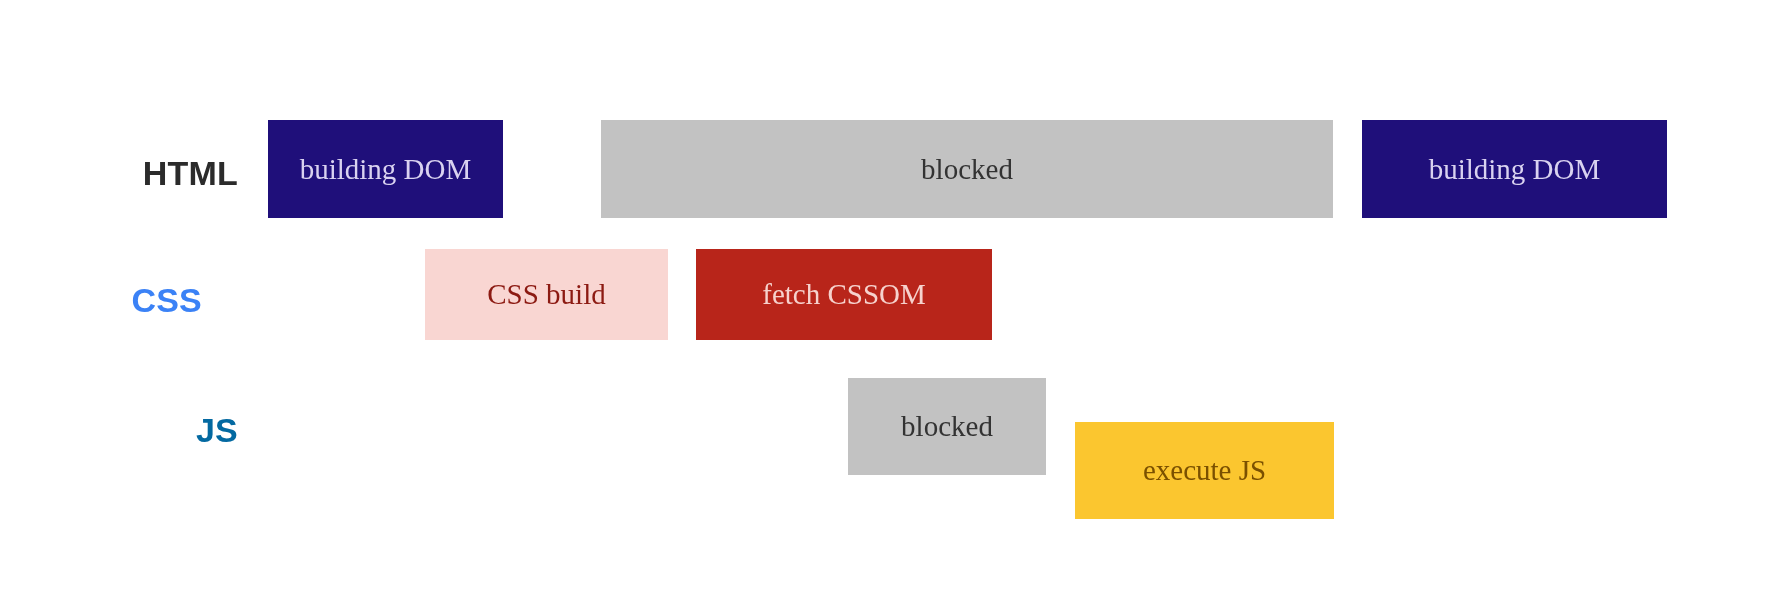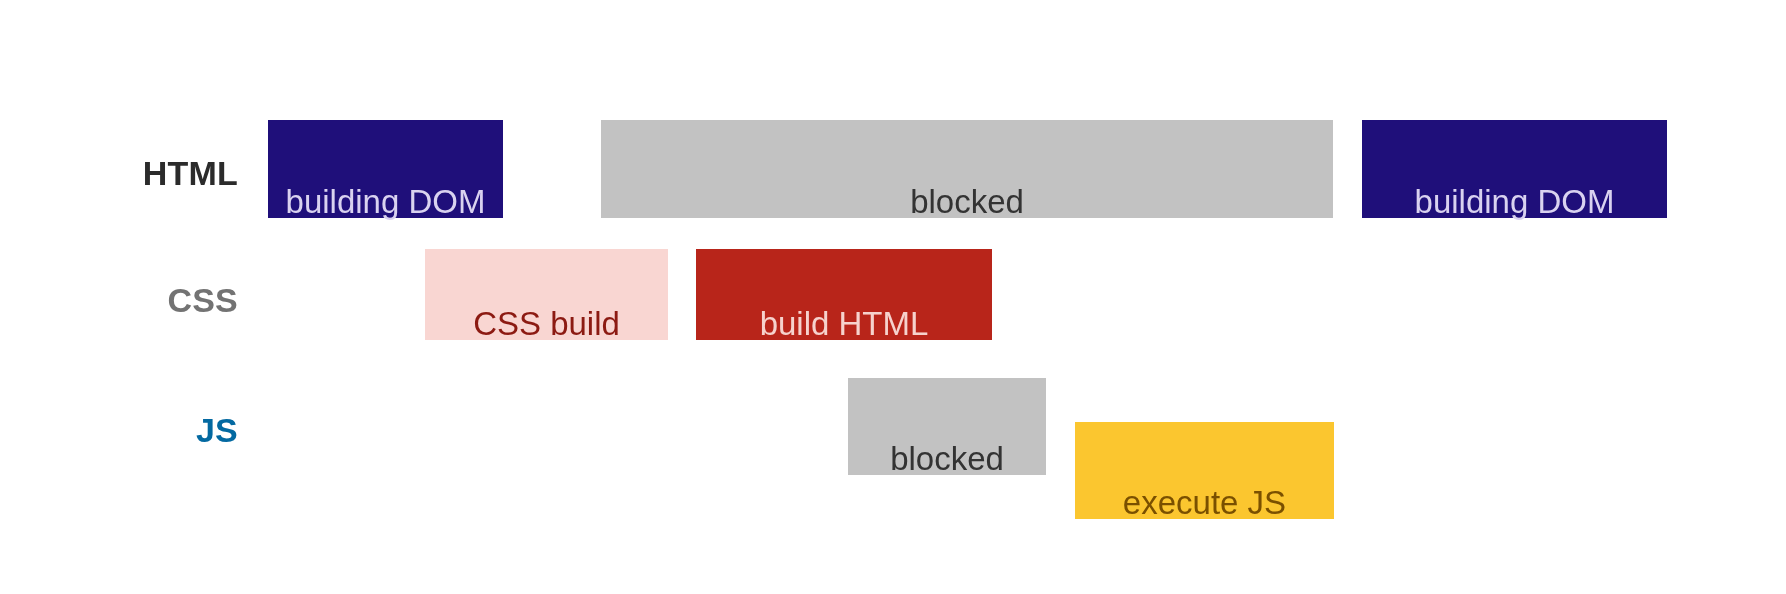--- a/index.html
+++ b/index.html
@@ -25,52 +25,53 @@
     font-size: 34px;
     color: #2b2b2b;
     text-align: center;
     letter-spacing: 0.2px;
     white-space: nowrap;
     line-height: 1;
   }
   .bar {
     position: absolute;
     display: flex;
-    align-items: flex-end;
+    align-items: center;
     justify-content: center;
     box-sizing: border-box;
-    font-size: 33px;
+    font-size: 29px;
     line-height: 1;
     white-space: nowrap;
+    font-family: Liberation Serif, serif;
   }
   .bar-label {
     display: block;
     padding: 0 8px;
   }
 </style>
 </head>
 <body>
 
 <div id="diagram" style="background: rgb(255, 255, 255);">
     <div class="row-label" style="right: 1548px; top: 156px; color: rgb(43, 43, 43);">HTML</div>
     <div class="bar" style="left: 268px; top: 120px; width: 235px; height: 98px; background: rgb(31, 15, 122);">
       <span class="bar-label" style="color: rgb(217, 210, 240);">building DOM</span>
     </div>
     <div class="bar" style="left: 601px; top: 120px; width: 732px; height: 98px; background: rgb(194, 194, 194);">
       <span class="bar-label" style="color: rgb(51, 51, 51);">blocked</span>
     </div>
     <div class="bar" style="left: 1362px; top: 120px; width: 305px; height: 98px; background: rgb(31, 15, 122);">
       <span class="bar-label" style="color: rgb(217, 210, 240);">building DOM</span>
     </div>
-    <div class="row-label" style="right: 1548px; top: 283px; color: #737373;">CSS</div>
+    <div class="row-label" style="right: 1584px; top: 283px; color: #3b82f6;">CSS</div>
     <div class="bar" style="left: 425px; top: 249px; width: 243px; height: 91px; background: rgb(249, 214, 210);">
       <span class="bar-label" style="color: rgb(140, 26, 18);">CSS build</span>
     </div>
     <div class="bar" style="left: 696px; top: 249px; width: 296px; height: 91px; background: rgb(184, 37, 26);">
-      <span class="bar-label" style="color: rgb(246, 210, 205);">build HTML</span>
+      <span class="bar-label" style="color: rgb(246, 210, 205);">fetch CSSOM</span>
     </div>
     <div class="row-label" style="right: 1548px; top: 413px; color: #0369a1;">JS</div>
     <div class="bar" style="left: 848px; top: 378px; width: 198px; height: 97px; background: rgb(194, 194, 194);">
       <span class="bar-label" style="color: rgb(51, 51, 51);">blocked</span>
     </div>
     <div class="bar" style="left: 1075px; top: 378px; width: 259px; height: 97px; background: rgb(251, 198, 47); margin-top: 44px;">
       <span class="bar-label" style="color: rgb(122, 80, 0);">execute JS</span>
     </div>
   </div>
 

